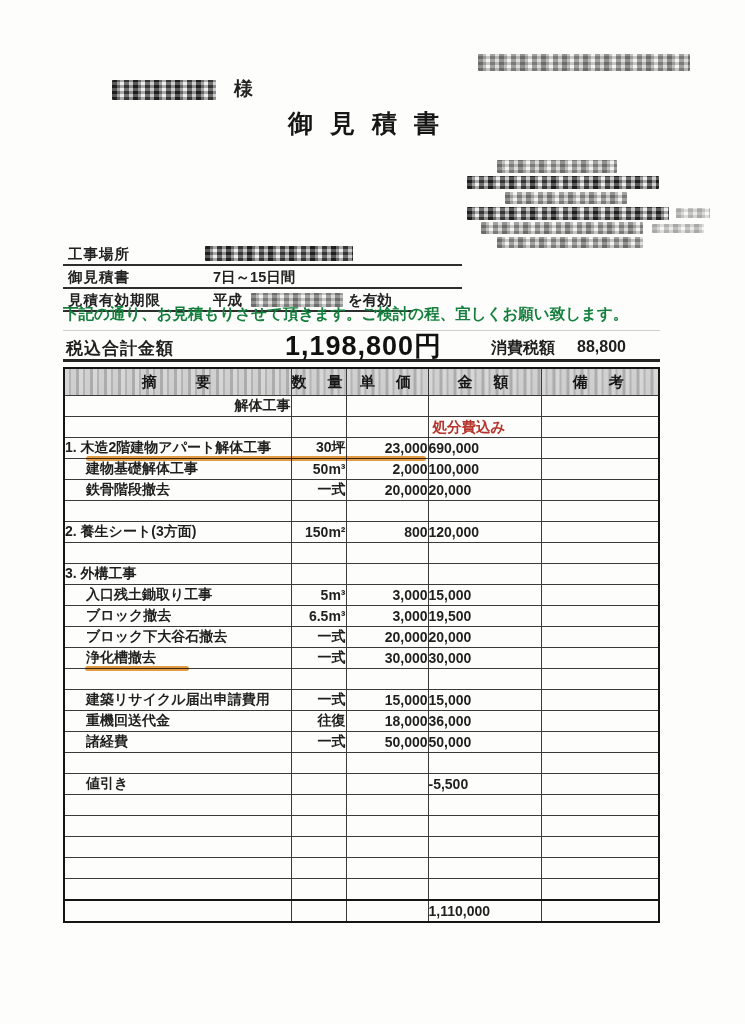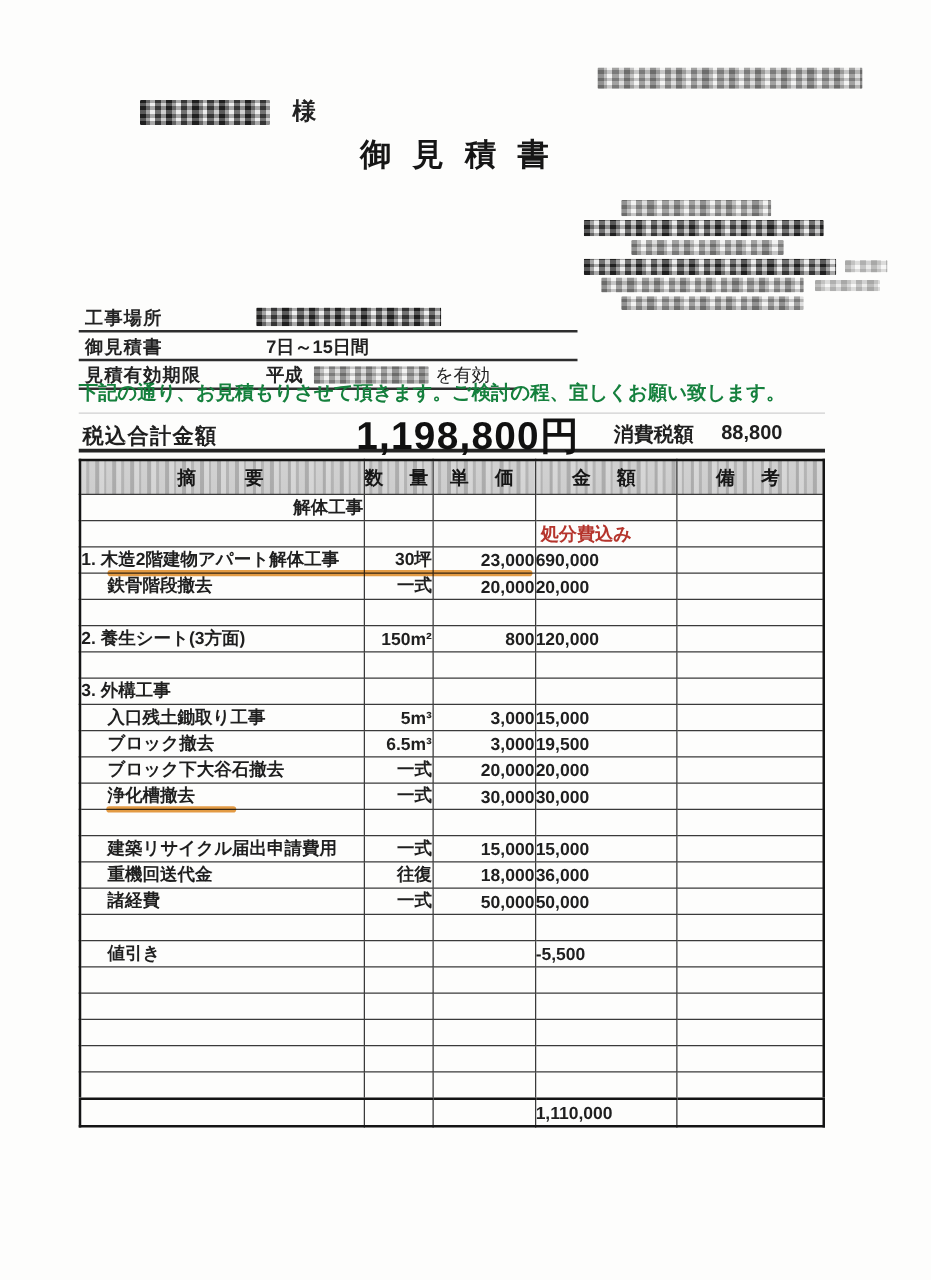--- a/index.html
+++ b/index.html
@@ -21,26 +21,26 @@
   
   .honorific{position:absolute;left:234px;top:76px;font-size:19px;font-weight:700;color:#222;}
   .doc-title{position:absolute;left:288px;top:107px;font-size:25px;font-weight:700;letter-spacing:17px;color:#161616;white-space:nowrap;}
   
   .info-block{position:absolute;left:63px;top:243px;width:399px;}
   .info-row{position:relative;height:21px;border-bottom:2px solid #2e2e2e;}
   .info-row.narrow{width:350px;}
   .info-label{position:absolute;left:5px;top:2px;font-size:14.5px;font-weight:700;letter-spacing:1px;color:#222;white-space:nowrap;}
   .info-value{position:absolute;left:150px;top:2px;font-size:14.5px;font-weight:700;color:#222;white-space:nowrap;}
   .info-prefix{position:absolute;left:150px;top:2px;font-size:14.5px;font-weight:700;color:#222;}
-  .info-suffix{position:absolute;left:285px;top:2px;font-size:14.5px;font-weight:400;color:#222;}
+  .info-suffix{position:absolute;left:285px;top:2px;font-size:14.5px;font-weight:700;color:#222;}
   .greeting{position:absolute;left:63px;top:304px;width:610px;font-size:15.5px;font-weight:700;color:#15803d;white-space:nowrap;}
   
   .totals{position:absolute;left:63px;top:330px;width:597px;height:28px;border-top:1px solid #cfcfcf;border-bottom:3px solid #242424;}
   .total-label{position:absolute;left:3px;top:6px;font-size:17px;font-weight:700;letter-spacing:1px;}
-  .total-value{position:absolute;left:222px;top:-3px;font-size:31px;font-weight:700;letter-spacing:1px;color:#111;}
+  .total-value{position:absolute;left:222px;top:-3px;font-size:27px;font-weight:700;letter-spacing:1px;color:#111;}
   .tax-label{position:absolute;left:428px;top:7px;font-size:16px;font-weight:700;}
   .tax-value{position:absolute;left:514px;top:7px;font-size:16px;font-weight:600;}
   
   .quote-table{
     position:absolute;left:63px;top:367px;border-collapse:collapse;table-layout:fixed;
     border:2px solid #151515;
   }
   .quote-table th,.quote-table td{
     border:1px solid #3a3a3a;padding:0;white-space:nowrap;overflow:visible;
     font-family:"Liberation Sans","DejaVu Sans",sans-serif;color:#1f1f1f;
@@ -149,20 +149,27 @@
           <td class="c-remark"></td>
         </tr>
         <tr>
           <td class="c-desc u-long">1. 木造2階建物アパート解体工事</td>
           <td class="c-qty">30坪</td>
           <td class="c-unit">23,000</td>
           <td class="c-amount">690,000</td>
           <td class="c-remark"></td>
         </tr>
         <tr>
+          <td class="c-desc indent">建物基礎解体工事</td>
+          <td class="c-qty">50m³</td>
+          <td class="c-unit">2,000</td>
+          <td class="c-amount">100,000</td>
+          <td class="c-remark"></td>
+        </tr>
+        <tr>
           <td class="c-desc indent">鉄骨階段撤去</td>
           <td class="c-qty">一式</td>
           <td class="c-unit">20,000</td>
           <td class="c-amount">20,000</td>
           <td class="c-remark"></td>
         </tr>
         <tr>
           <td class="c-desc"></td>
           <td class="c-qty"></td>
           <td class="c-unit"></td>

